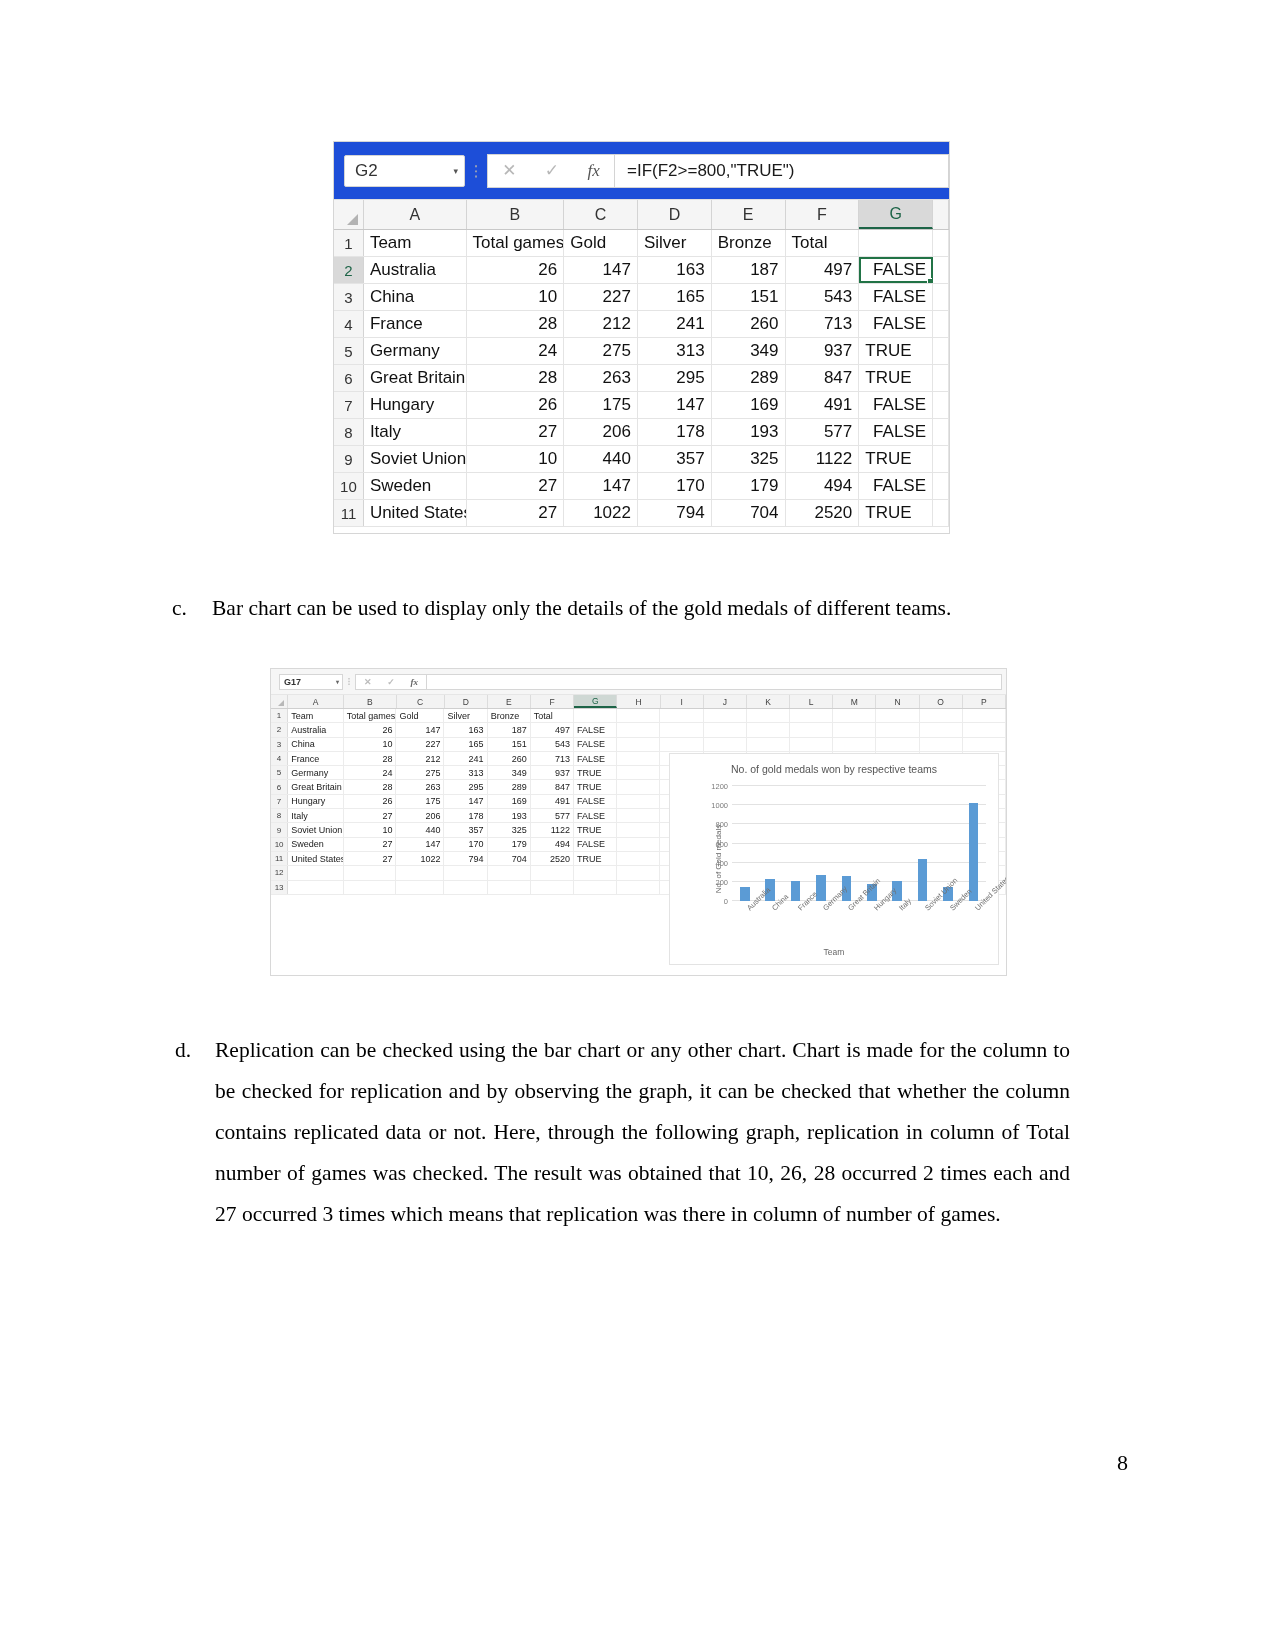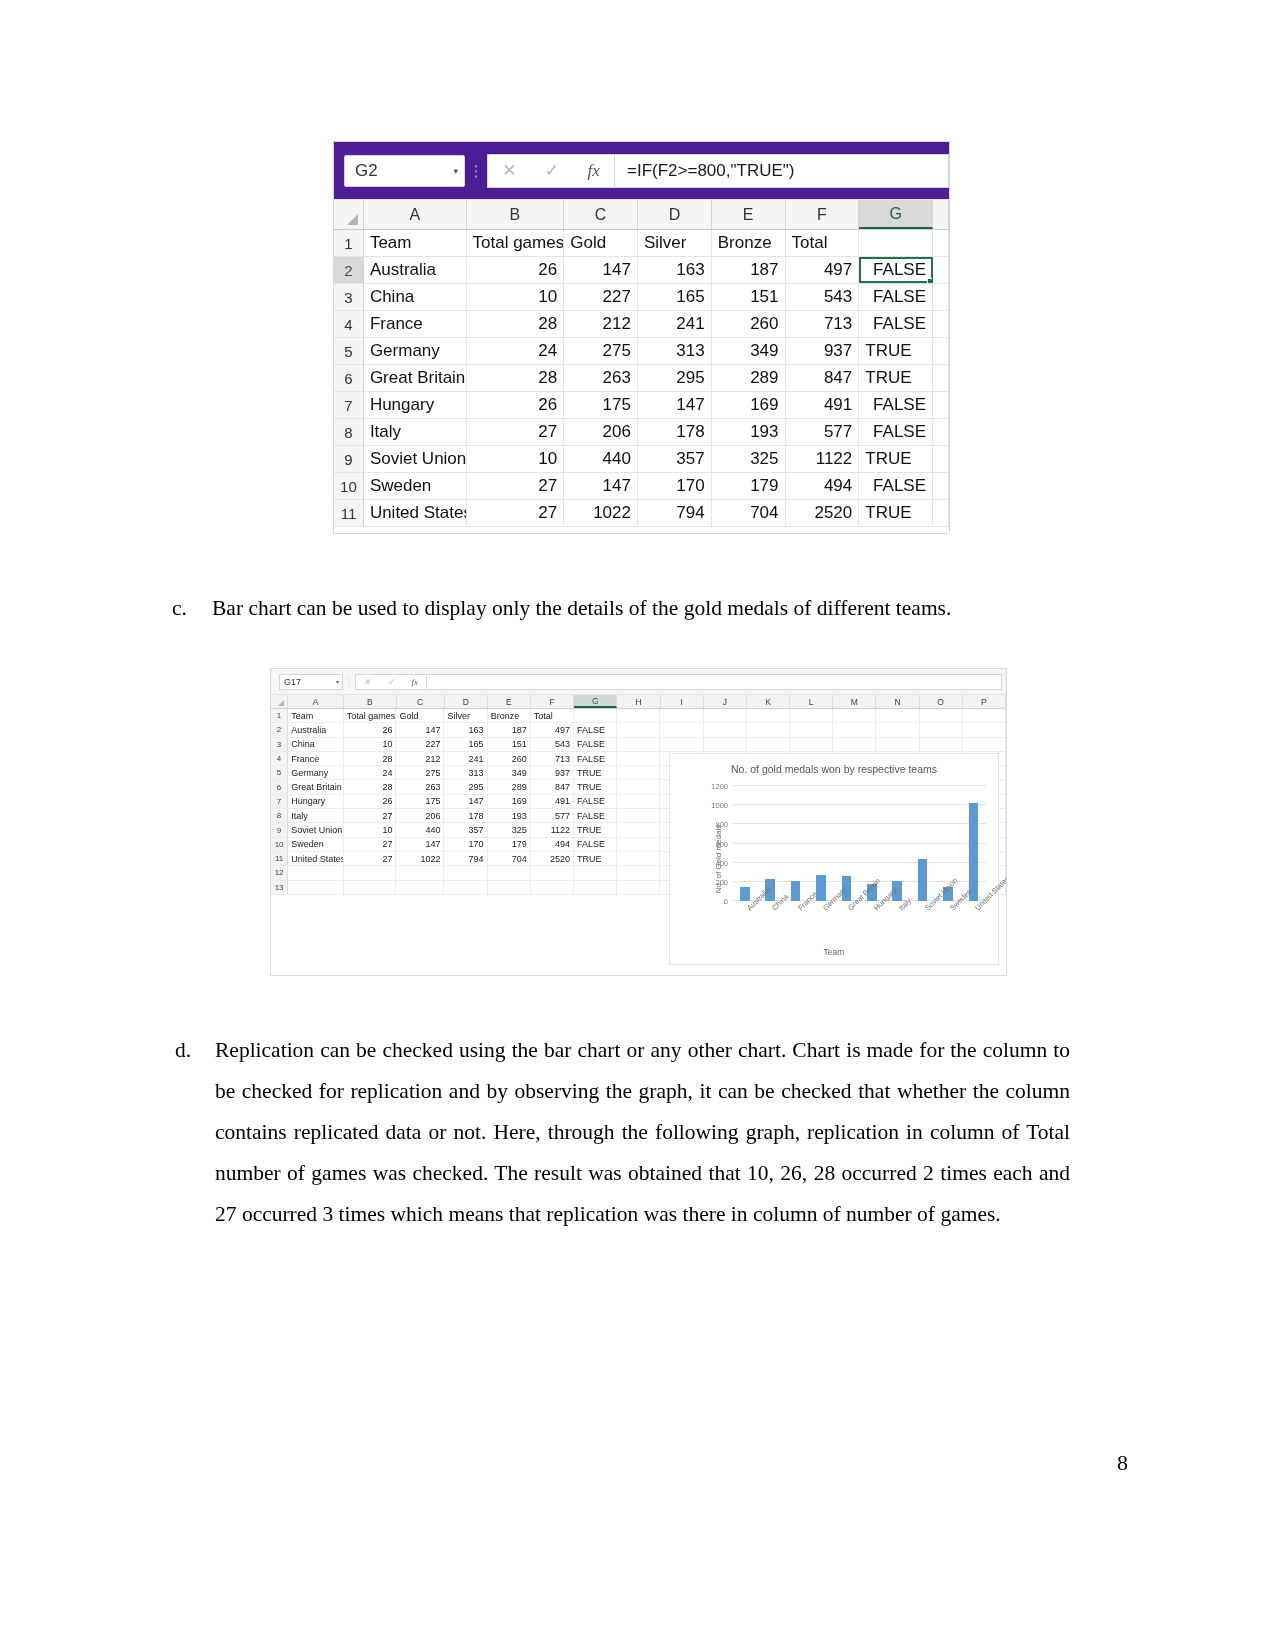--- a/index.html
+++ b/index.html
@@ -20,21 +20,21 @@
   
   .xl1 {
     position:absolute; left:333px; top:141px;
     width:617px; height:393px;
     background:#ffffff;
     border:1px solid #d6d6d6;
     font-family:"Liberation Sans", sans-serif;
     overflow:hidden;
   }
   .xl1-formulabar {
-    height:58px; background:#4c1d95;
+    height:58px; background:#1d4ed8;
     display:flex; align-items:center;
     padding:0 0 0 10px;
     border-bottom:1px solid #e0e0e0;
   }
   .namebox {
     width:121px; height:32px; background:#fff;
     border:1px solid #d4d4d4; border-radius:2px;
     display:flex; align-items:center; justify-content:space-between;
     padding:0 6px 0 10px; font-size:17px; color:#333;
   }
@@ -110,21 +110,21 @@
   .xl2 {
     position:absolute; left:270px; top:668px;
     width:737px; height:308px;
     background:#ffffff;
     border:1px solid #d8d8d8;
     font-family:"Liberation Sans", sans-serif;
     overflow:hidden;
   }
   .xl2-formulabar {
     height:26px; background:#f6f6f6; display:flex; align-items:center;
-    padding-left:8px; border-bottom:1px solid #e6e6e6;
+    padding-left:8px; border-bottom:1px solid #e6e6e6;font-weight:bold;
   }
   .namebox2 {
     width:64px; height:16px; background:#fff; border:1px solid #d6d6d6;
     display:flex; align-items:center; justify-content:space-between;
     padding:0 3px 0 4px; font-size:9px; color:#333;
   }
   .namebox2 .caret{font-size:6px;color:#666}
   .dots2{width:12px;text-align:center;color:#bbb;font-size:8px}
   .fxgroup2{
     height:16px; width:72px; background:#fff; border:1px solid #d6d6d6;

